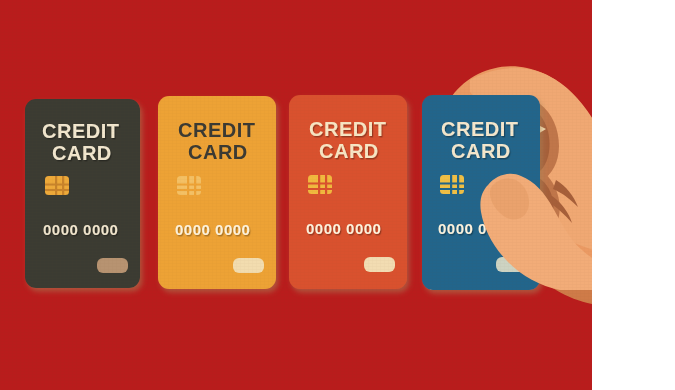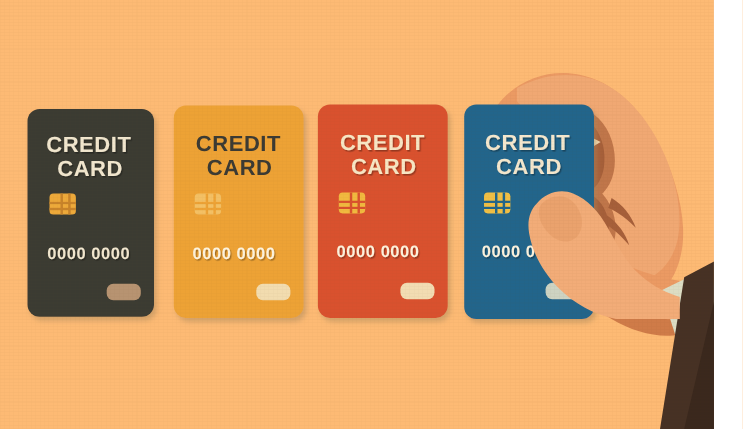--- a/index.html
+++ b/index.html
@@ -5,24 +5,24 @@
   html, body {
     margin: 0;
     padding: 0;
     background: #ffffff;
   }
   body {
     font-family: "Liberation Sans", sans-serif;
   }
   #scene {
     position: relative;
-    width: 649px;
+    width: 592px;
     height: 390px;
     overflow: hidden;
-    background: #fdba74;
+    background: #b91c1c;
   }
   #scene svg.layer {
     position: absolute;
     left: 0;
     top: 0;
     width: 675px;
     height: 390px;
     display: block;
   }
   .card-text {

